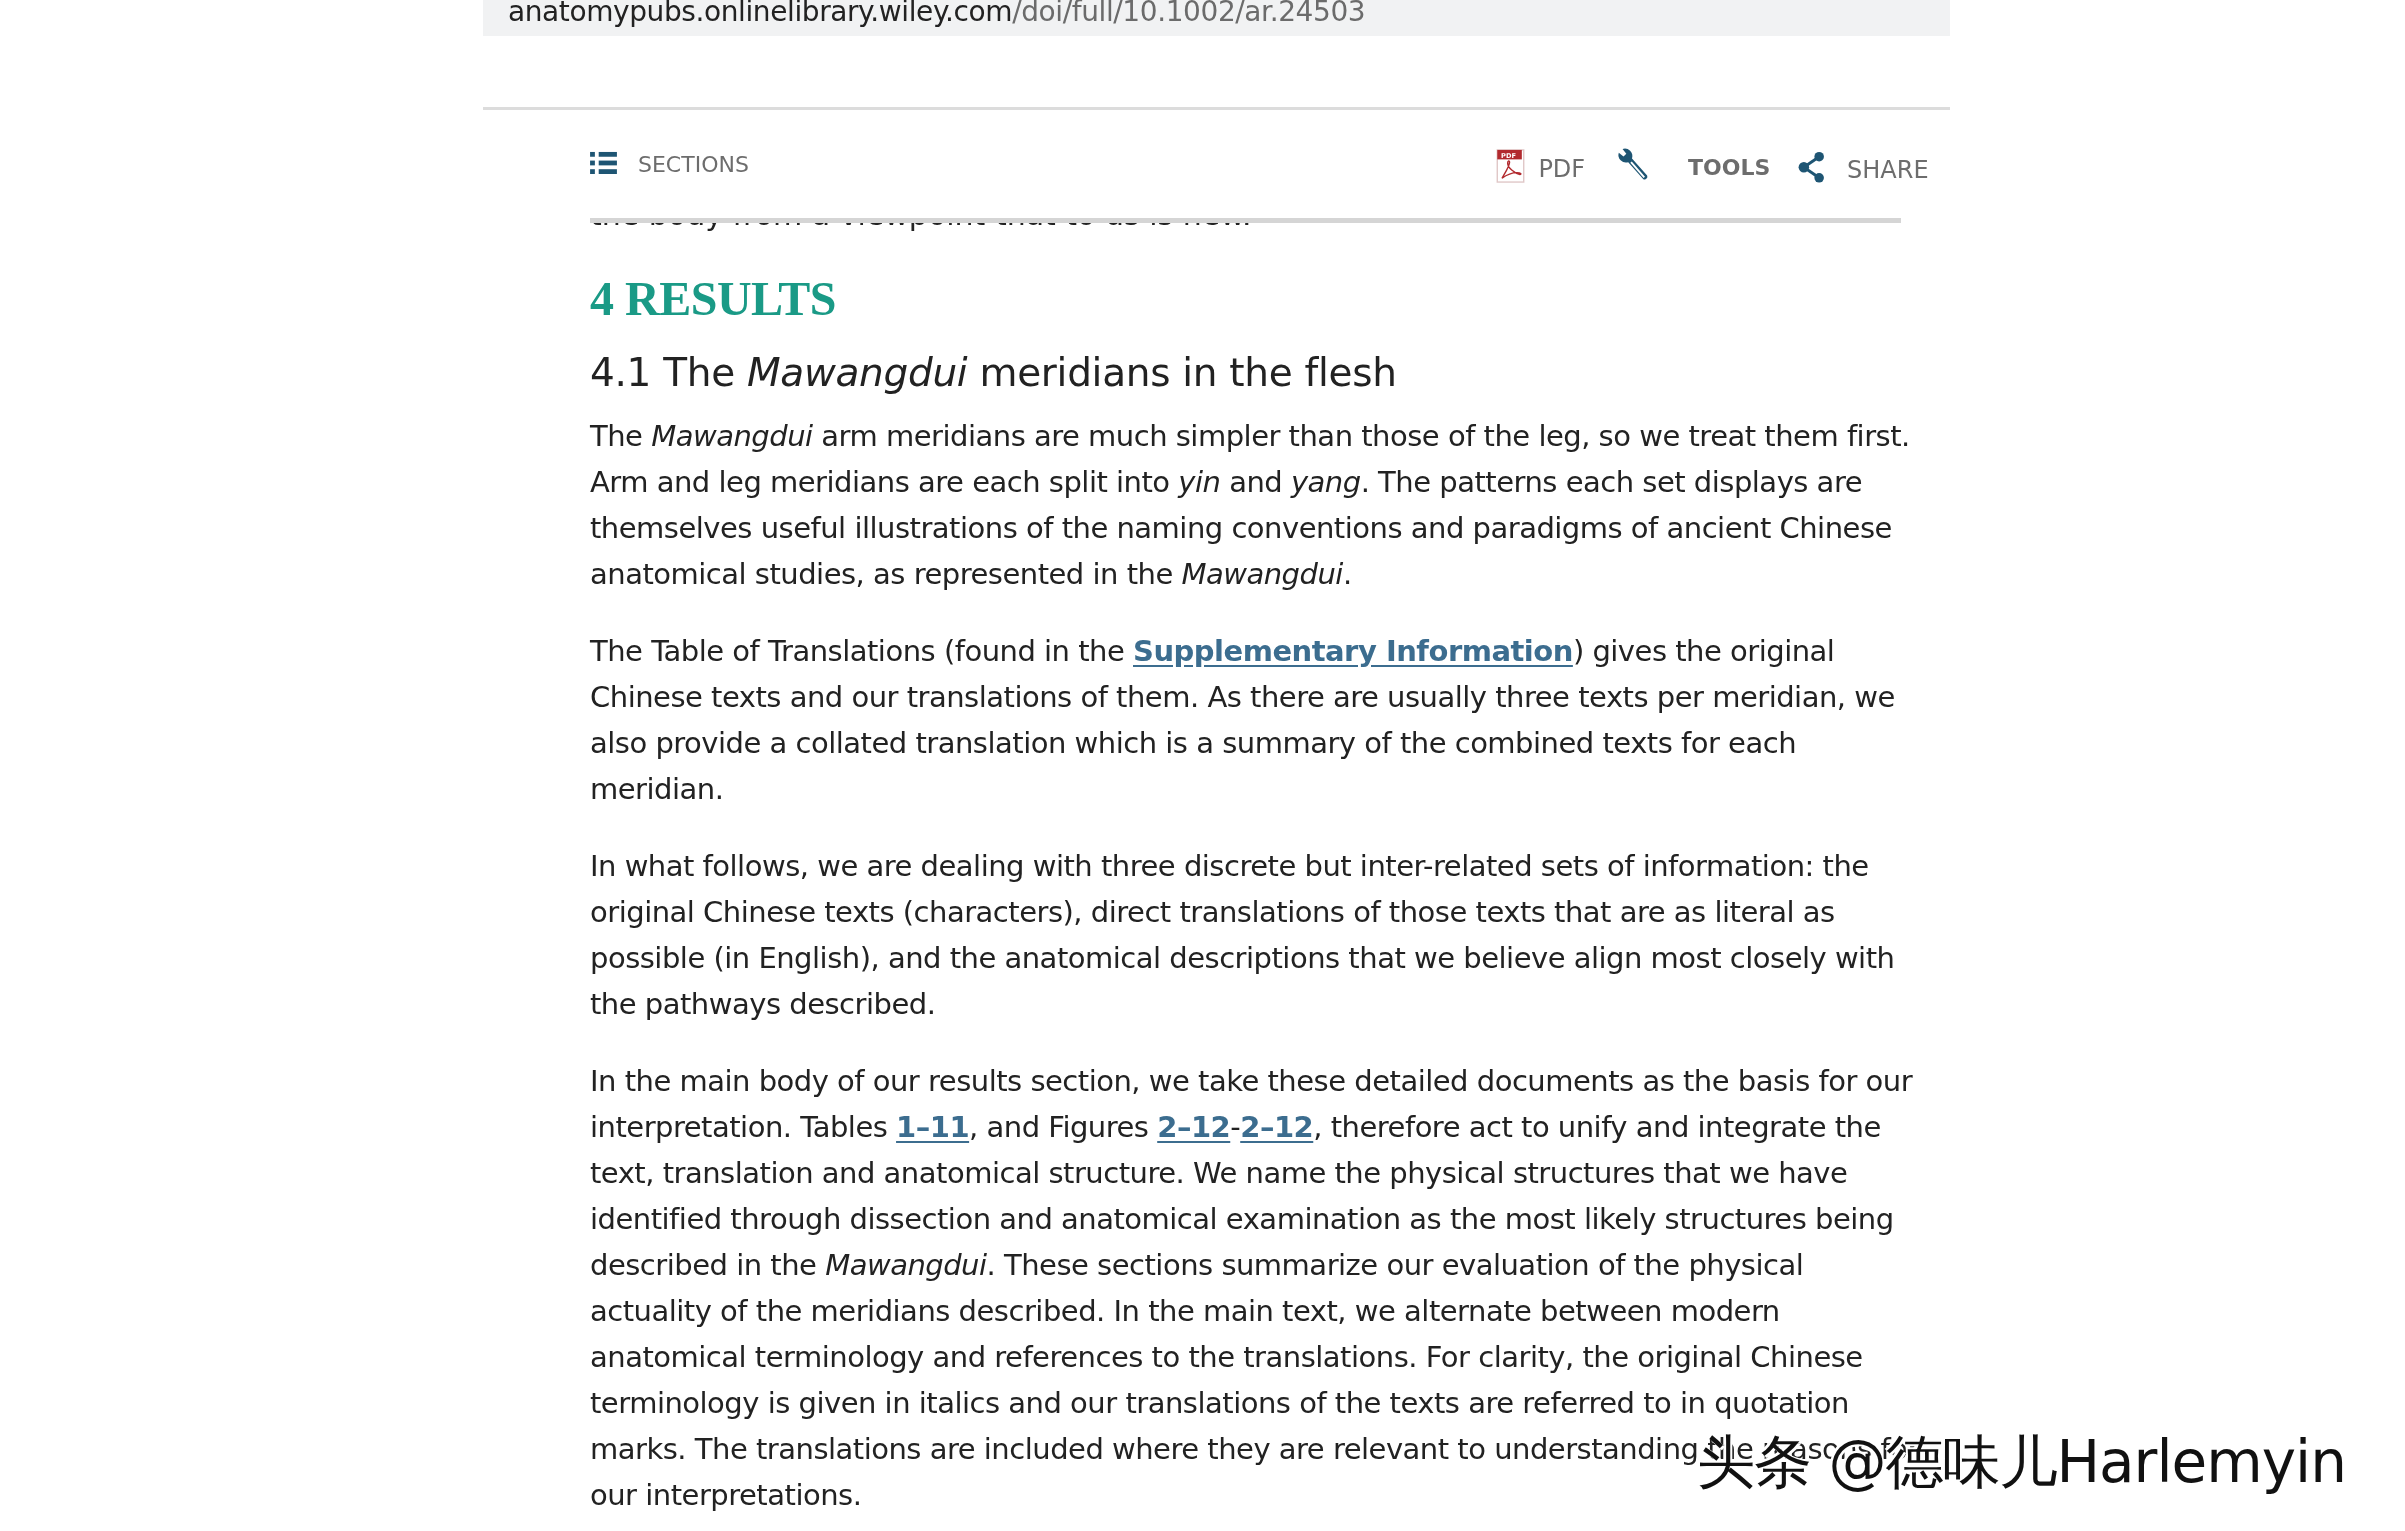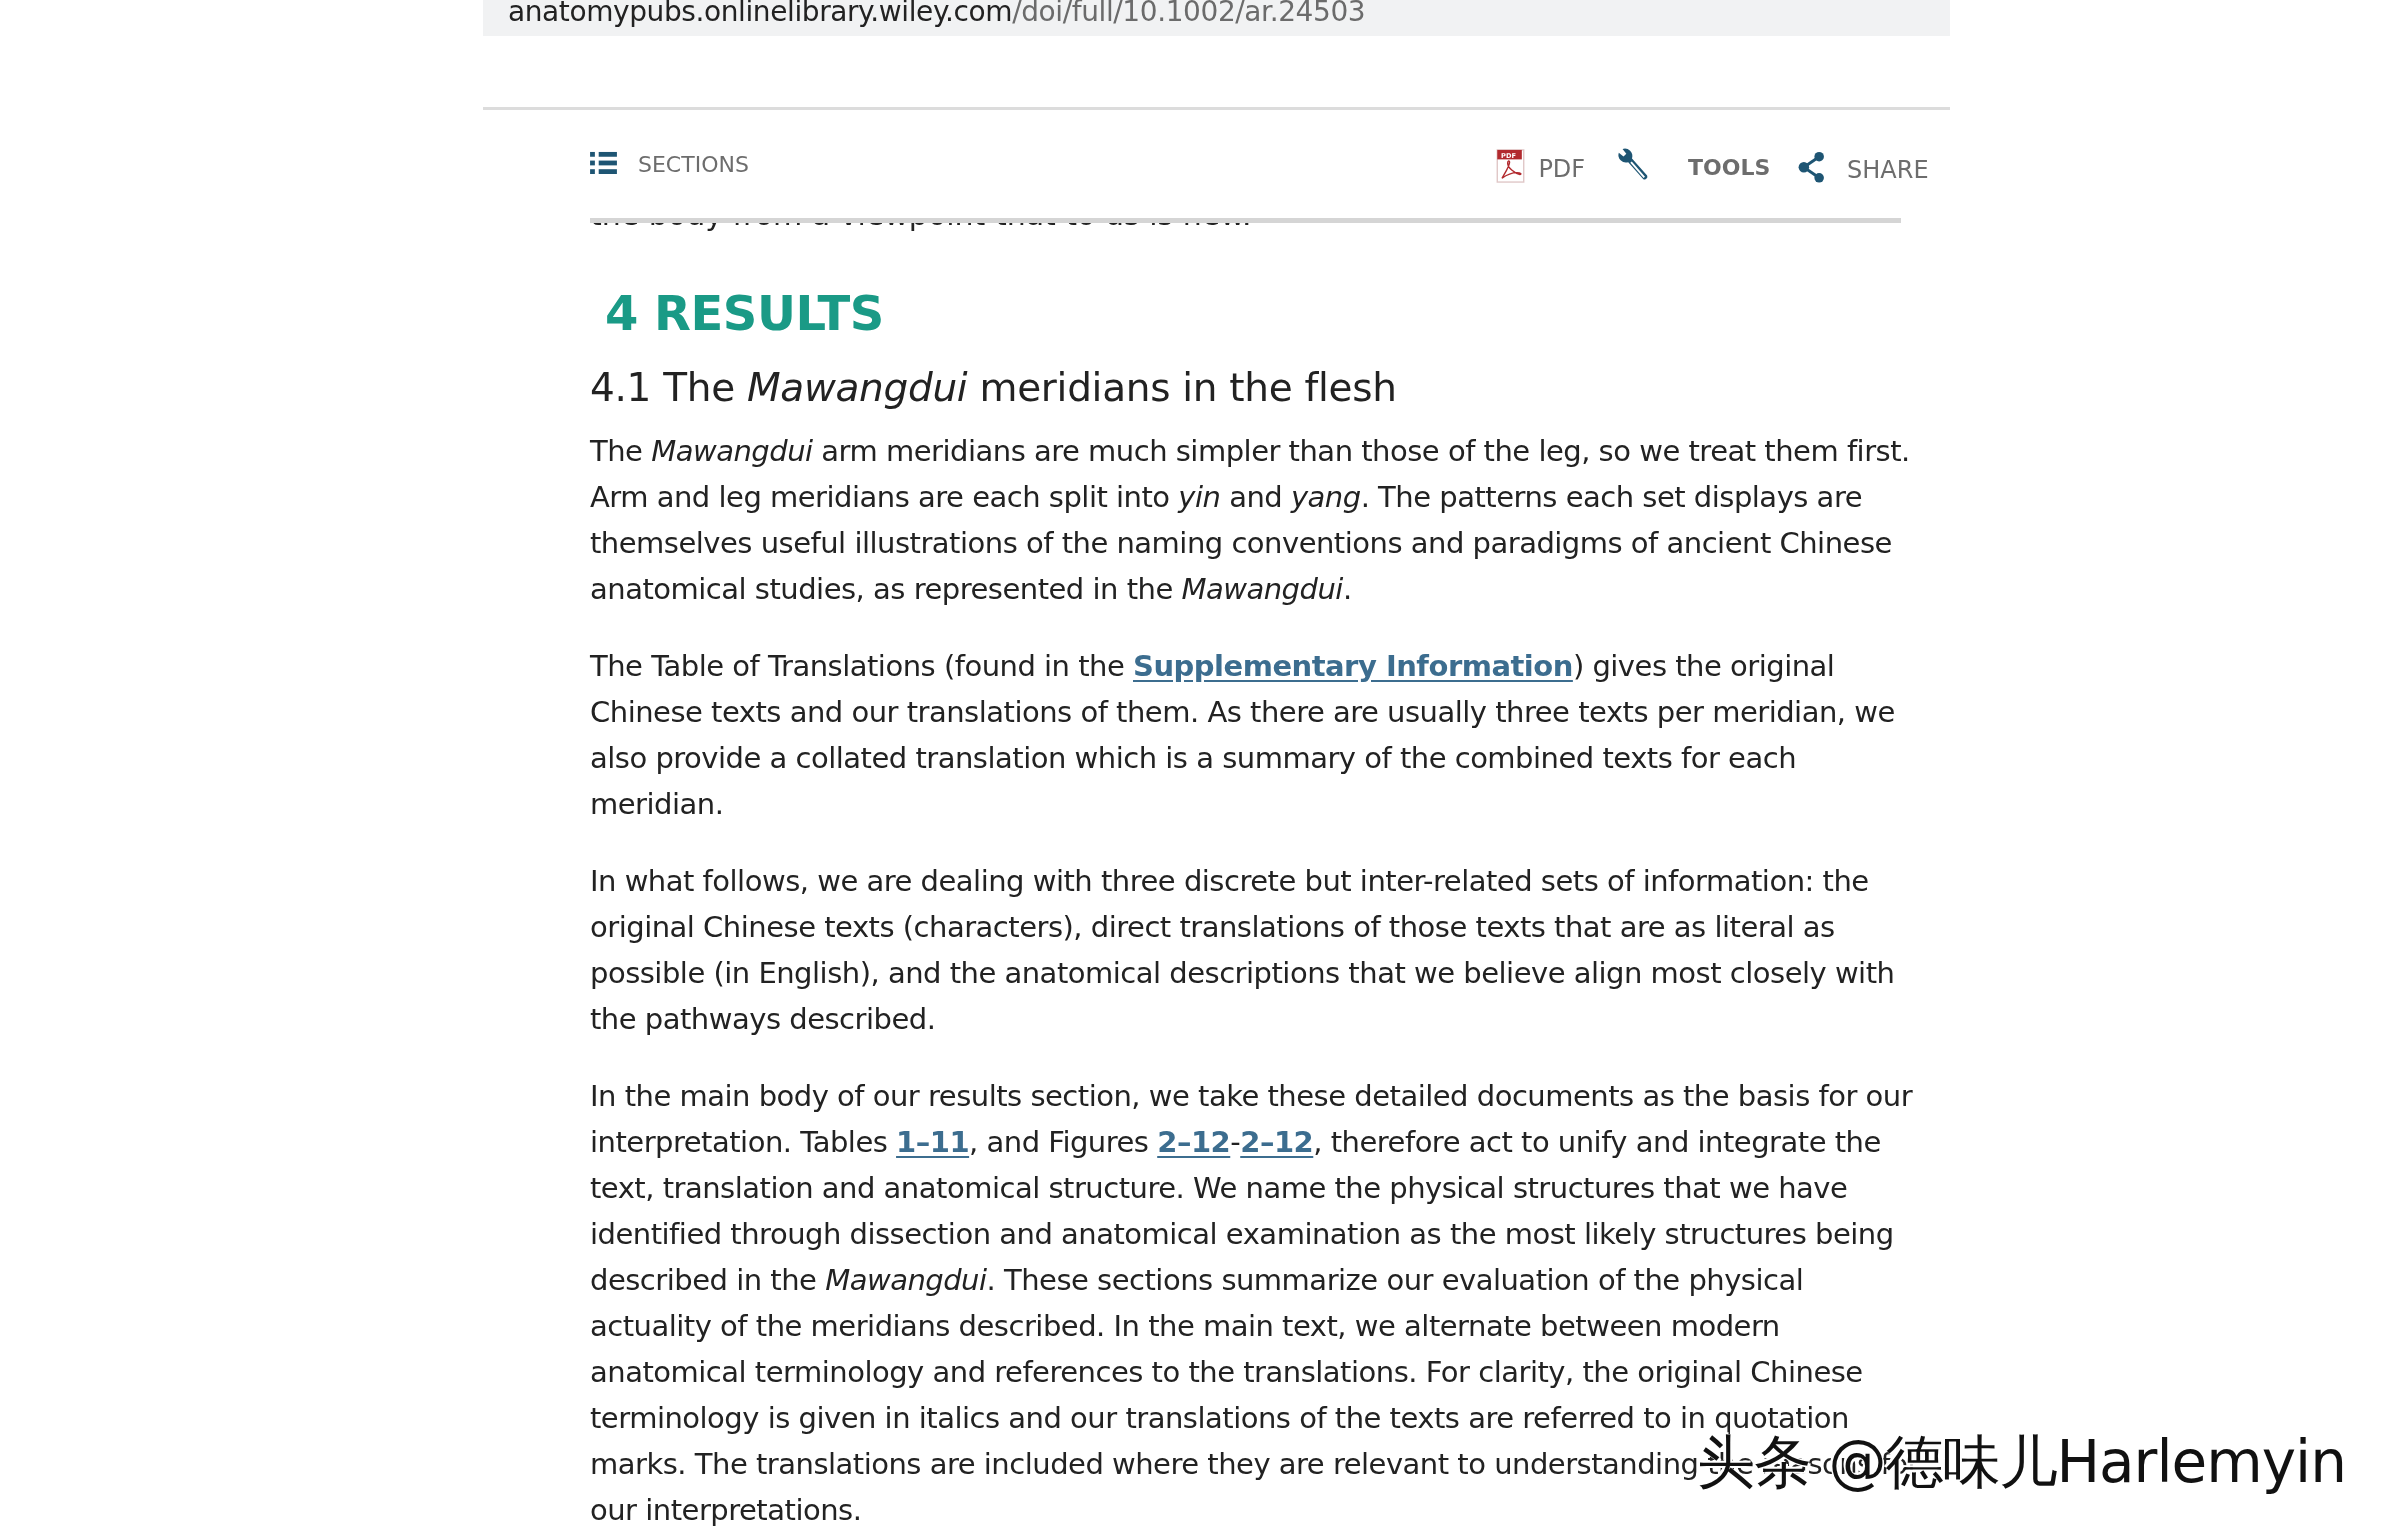--- a/index.html
+++ b/index.html
@@ -46,22 +46,22 @@
   .tb-item.sections { left: 0; top: 9.6px; font-size: 22px; gap: 21px; }
   .tb-item.pdf { left: 906px; top: 7.6px; }
   .tb-item.tools { left: 1025px; top: 5.7px; font-size: 22px; gap: 39px; font-weight: bold; }
   .tb-item.share { left: 1207px; top: 9.6px; font-size: 24px; gap: 21px; justify-content: space-between; }
   .ico { display: inline-block; }
 
   .content {
     position: absolute; left: 590px; top: 268px; width: 1338px;
   }
   .h2 {
-    font-size: 48px; font-weight: bold; color: #1a9a86; margin: 15px;
-    line-height: 61px; letter-spacing: -0.5px;
+    font-size: 48px; font-weight: bold; color: #1a9a86; margin: 0;
+    line-height: 61px; letter-spacing: -0.5px; font-family: Liberation Serif, serif;
   }
   .h3 {
     font-size: 39px; font-weight: normal; color: #222; margin: 17px 0 0 0;
     line-height: 54px; letter-spacing: -0.3px;
   }
   .h3 i { font-style: italic; }
   p.para {
     font-size: 29px; line-height: 46px; margin: 0 0 31px 0;
     letter-spacing: -0.5px; color: #222; width: 1338px;
   }

